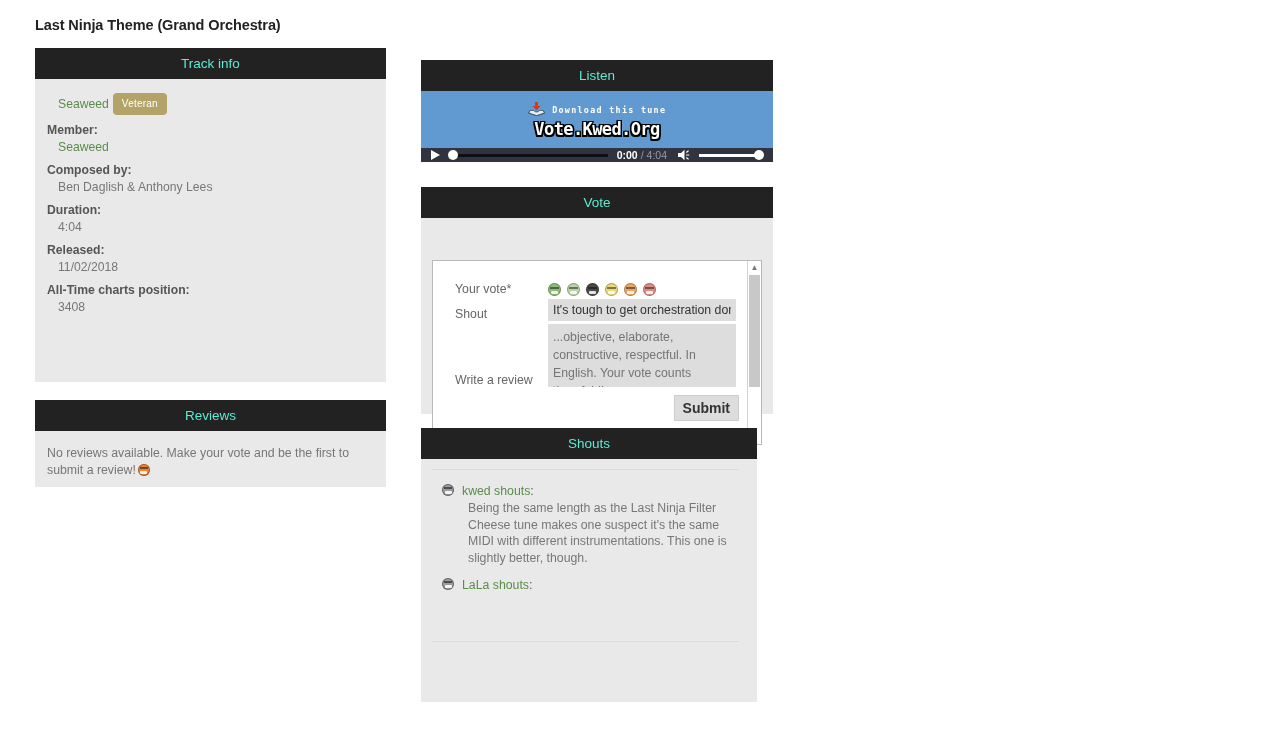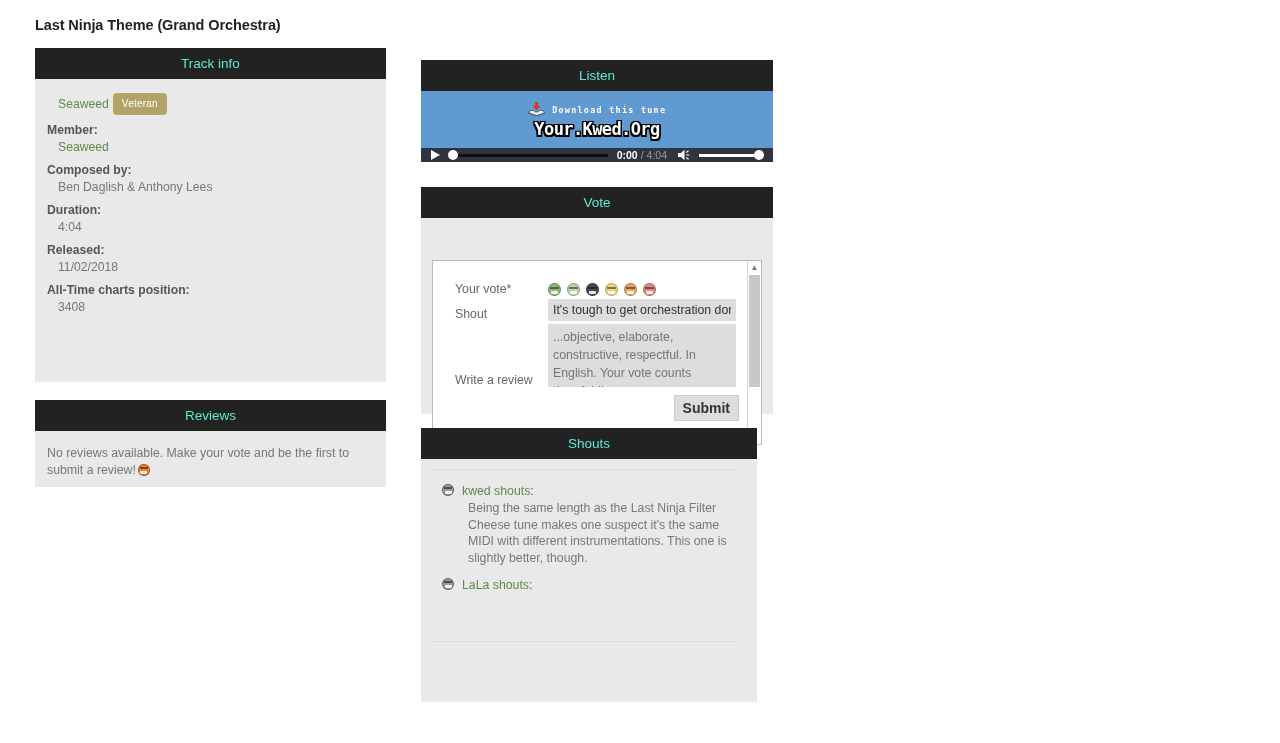--- a/index.html
+++ b/index.html
@@ -412,21 +412,21 @@
         <div class="dl-line">
           <span class="dl-icon">
             <svg width="17" height="15" viewBox="0 0 17 15">
               <path d="M7 1 h3 v4 h2.6 L8.5 9.2 4.4 5 H7 Z" fill="#d73a16"></path>
               <path d="M2 9.5 l4 0 1.2 1.4 h2.8 L11.2 9.5 l4 0 1.3 2.6 -8 2.6 -8 -2.6 Z" fill="#e8eef5" stroke="#445566" stroke-width="0.8"></path>
               <path d="M2 9.5 l-1.3 2.6 8 2.6 8 -2.6 -1.3 -2.6" fill="none" stroke="#445566" stroke-width="0.8"></path>
             </svg>
           </span>
           <span class="dl-text">Download this tune</span>
         </div>
-        <div class="logo-text">Your.Kwed.Org</div>
+        <div class="logo-text">Vote.Kwed.Org</div>
       </div>
     </div>
 
     <div class="player">
       <div class="play-btn"></div>
       <div class="seek">
         <div class="seek-knob"></div>
       </div>
       <div class="time"><span>0:00</span><span class="total" style="padding:0 3px">/</span><span class="total">4:04</span></div>
       <div class="vol-icon">

